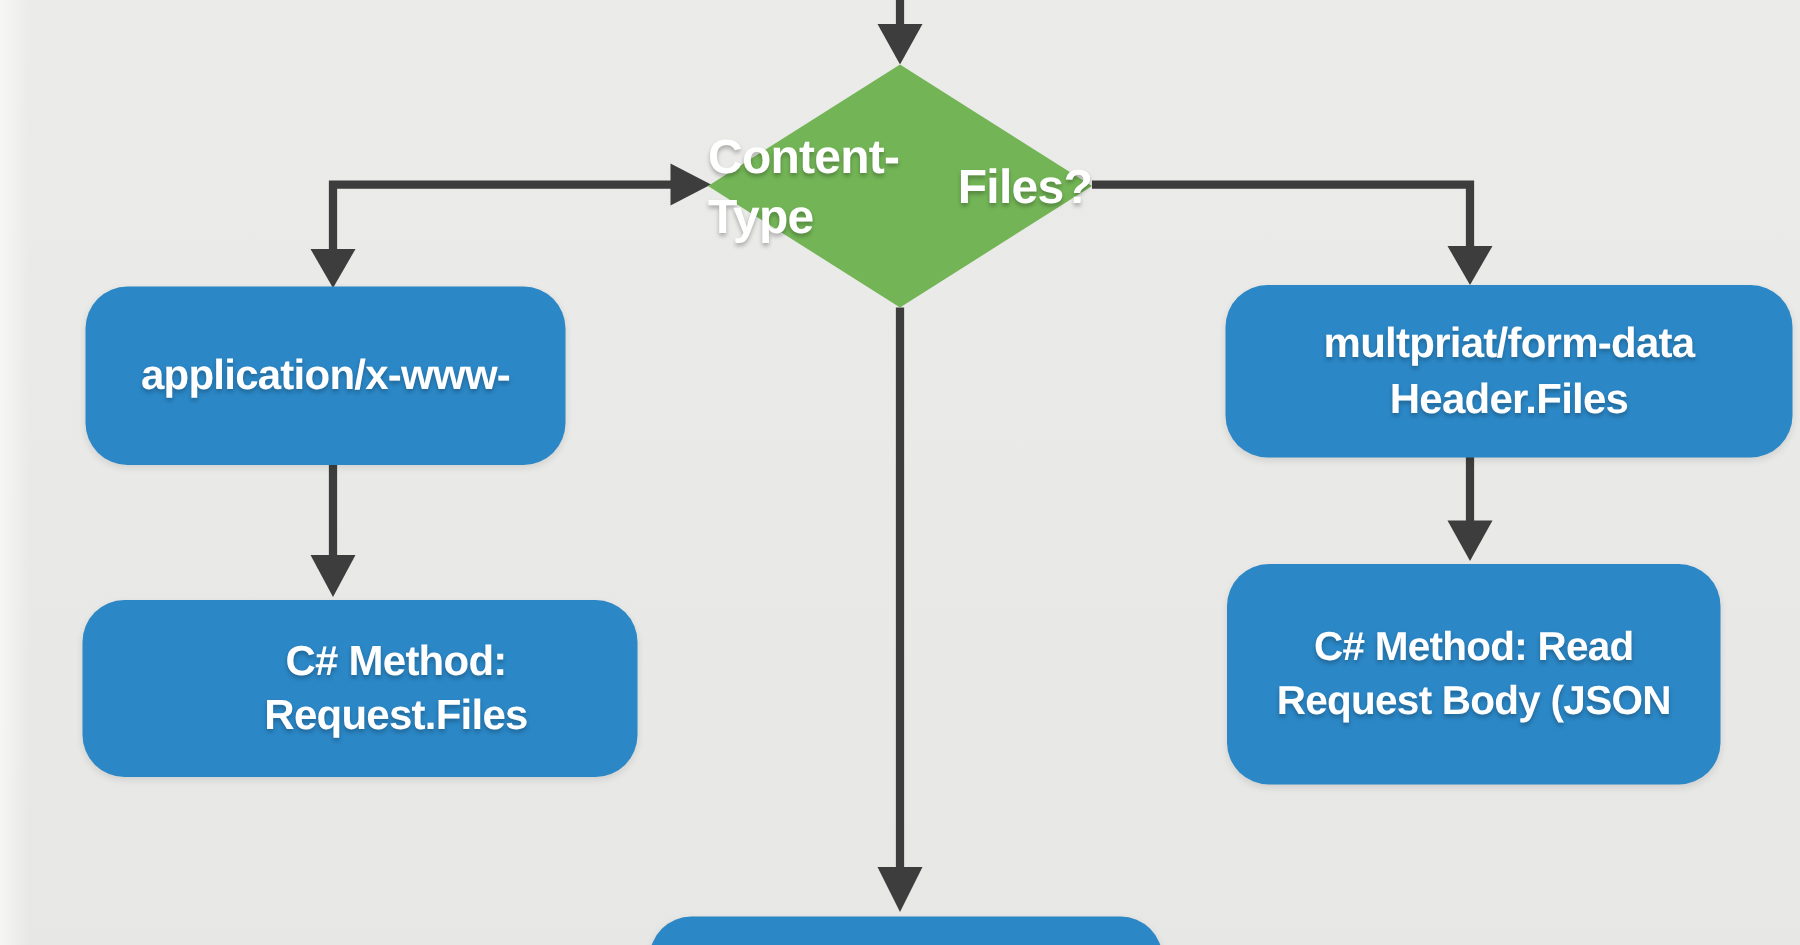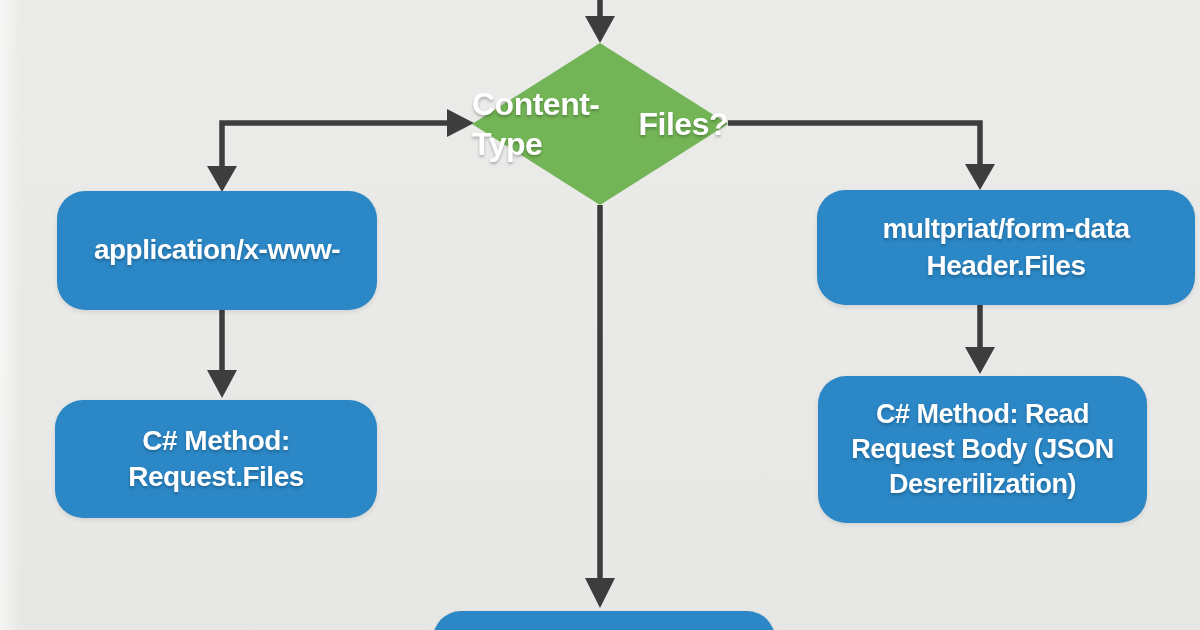--- a/index.html
+++ b/index.html
@@ -39,21 +39,21 @@
     background:var(--blue,#2b87c6);
     border-radius:28px;
     color:#fff;font-weight:700;text-align:center;
     display:flex;flex-direction:column;align-items:center;justify-content:center;
     letter-spacing:-0.5px;
     text-shadow:0 2px 3px rgba(0,0,0,.25);
     box-shadow:0 2px 5px rgba(0,0,0,.10);
   }
   .node .line{display:block;}
   .node-left-top   {left:57px;  top:191px; width:320px; height:119px; font-size:28px; line-height:1.3;}
-  .node-left-bottom{left:55px;  top:400px; width:322px; height:118px; font-size:28px; line-height:1.3;}
+  .node-left-bottom{left:55px;  top:400px; width:322px; height:118px; font-size:28px; line-height:1.3;padding-left:48px;}
   .node-right-top  {left:817px; top:190px; width:378px; height:115px; font-size:28px; line-height:1.3;}
   .node-right-bottom{left:818px;top:376px; width:329px; height:147px; font-size:27px; line-height:1.3;text-align:right;}
   .node-bottom     {left:433px; top:611px; width:342px; height:70px;}
 </style>
 </head>
 <body>
 
 <div class="stage">
 
   <svg class="connectors" width="1200" height="630" viewBox="0 0 1200 630">
@@ -100,18 +100,17 @@
   </div>
 
   <div class="node node-right-top">
     <span class="line">multpriat/form-data</span>
     <span class="line">Header.Files</span>
   </div>
 
   <div class="node node-right-bottom">
     <span class="line">C# Method: Read</span>
     <span class="line">Request Body (JSON</span>
-    <span class="line">Desrerilization)</span>
   </div>
 
   <div class="node node-bottom"></div>
 
 </div>
 
 </body></html>

